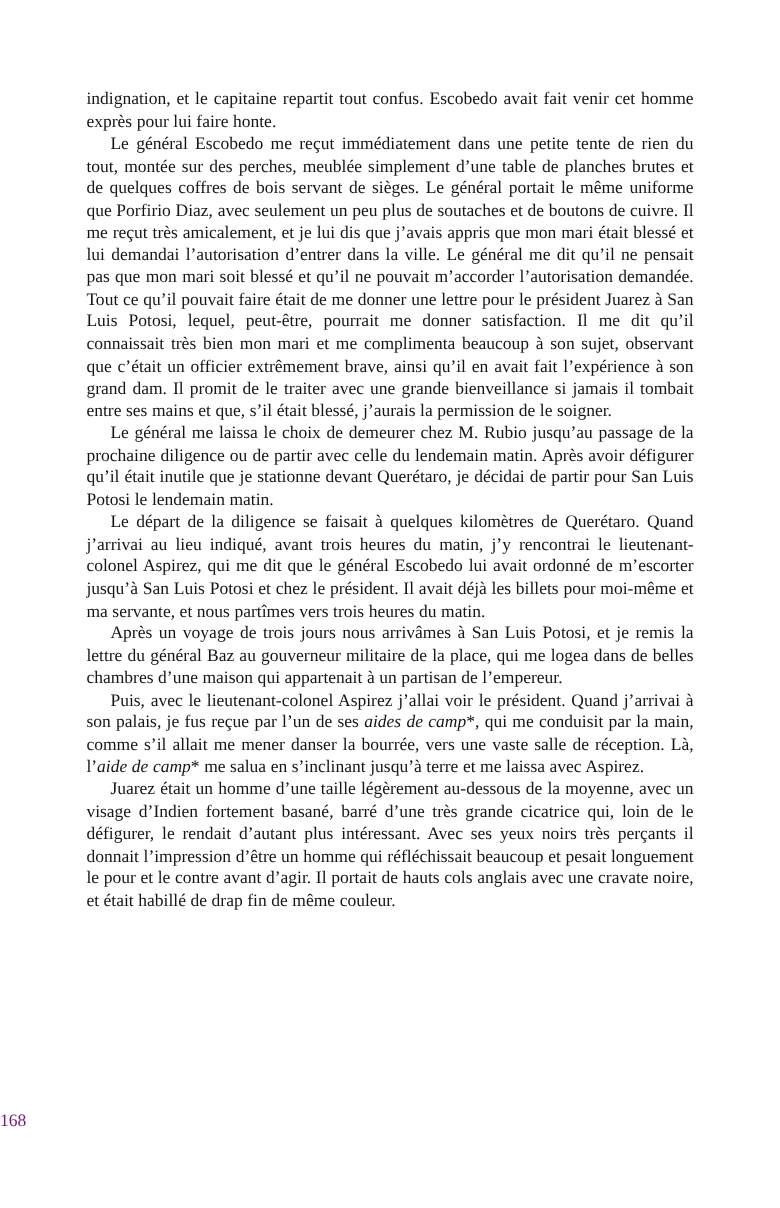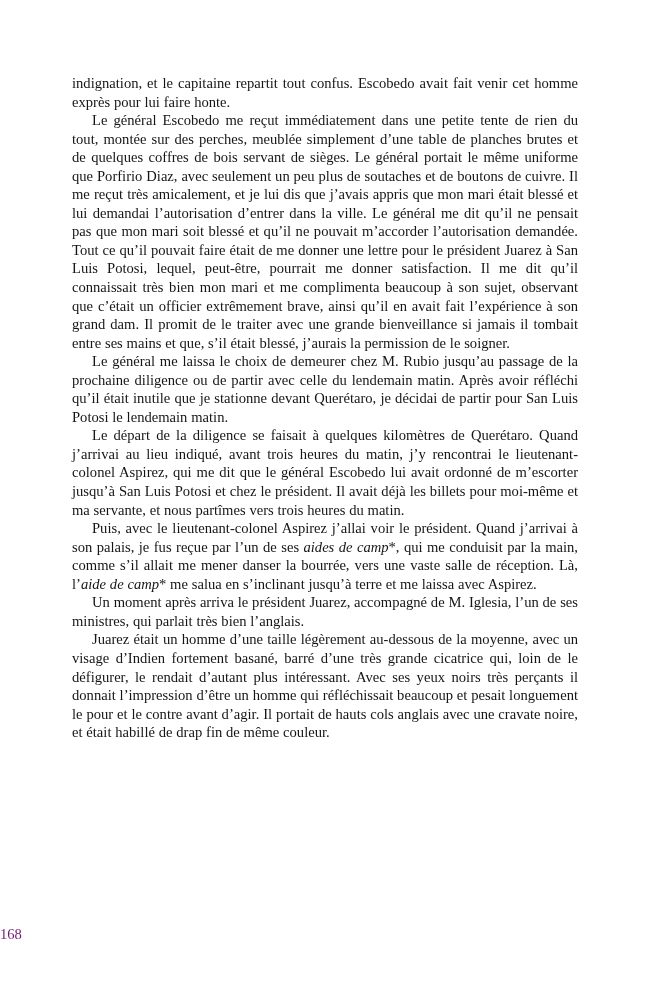--- a/index.html
+++ b/index.html
@@ -56,28 +56,28 @@
 <body>
 
 <div class="page">
 
   <div class="text-block">
 
     <p class="para no-indent">indignation, et le capitaine repartit tout confus. Escobedo avait fait venir cet homme exprès pour lui faire honte.</p>
 
     <p class="para">Le général Escobedo me reçut immédiatement dans une petite tente de rien du tout, montée sur des perches, meublée simplement d’une table de planches brutes et de quelques coffres de bois servant de sièges. Le général portait le même uniforme que Porfirio Diaz, avec seulement un peu plus de soutaches et de boutons de cuivre. Il me reçut très amicalement, et je lui dis que j’avais appris que mon mari était blessé et lui demandai l’autorisation d’entrer dans la ville. Le général me dit qu’il ne pensait pas que mon mari soit blessé et qu’il ne pouvait m’accorder l’autorisation demandée. Tout ce qu’il pouvait faire était de me donner une lettre pour le président Juarez à San Luis Potosi, lequel, peut-être, pourrait me donner satisfaction. Il me dit qu’il connaissait très bien mon mari et me complimenta beaucoup à son sujet, observant que c’était un officier extrêmement brave, ainsi qu’il en avait fait l’expérience à son grand dam. Il promit de le traiter avec une grande bienveillance si jamais il tombait entre ses mains et que, s’il était blessé, j’aurais la permission de le soigner.</p>
 
-    <p class="para">Le général me laissa le choix de demeurer chez M. Rubio jusqu’au passage de la prochaine diligence ou de partir avec celle du lendemain matin. Après avoir réfléchi qu’il était inutile que je stationne devant Querétaro, je décidai de partir pour San Luis Potosi le lendemain matin.</p>
+    <p class="para">Le général me laissa le choix de demeurer chez M. Rubio jusqu’au passage de la prochaine diligence ou de partir avec celle du lendemain matin. Après avoir défigurer qu’il était inutile que je stationne devant Querétaro, je décidai de partir pour San Luis Potosi le lendemain matin.</p>
 
     <p class="para">Le départ de la diligence se faisait à quelques kilomètres de Querétaro. Quand j’arrivai au lieu indiqué, avant trois heures du matin, j’y rencontrai le lieutenant-colonel Aspirez, qui me dit que le général Escobedo lui avait ordonné de m’escorter jusqu’à San Luis Potosi et chez le président. Il avait déjà les billets pour moi-même et ma servante, et nous partîmes vers trois heures du matin.</p>
 
+    <p class="para">Après un voyage de trois jours nous arrivâmes à San Luis Potosi, et je remis la lettre du général Baz au gouverneur militaire de la place, qui me logea dans de belles chambres d’une maison qui appartenait à un partisan de l’empereur.</p>
 
     <p class="para"><span>Puis, avec le lieutenant-colonel Aspirez j’allai voir le président. Quand j’arrivai à son palais, je fus reçue par l’un de ses </span><i>aides de camp</i><span>*, qui me conduisit par la main, comme s’il allait me mener danser la bourrée, vers une vaste salle de réception. Là, l’</span><i>aide de camp</i><span>* me salua en s’inclinant jusqu’à terre et me laissa avec Aspirez.</span></p>
 
-    <p class="para">Un moment après arriva le président Juarez, accompagné de M. Iglesia, l’un de ses ministres, qui parlait très bien l’anglais.</p>
 
     <p class="para">Juarez était un homme d’une taille légèrement au-dessous de la moyenne, avec un visage d’Indien fortement basané, barré d’une très grande cicatrice qui, loin de le défigurer, le rendait d’autant plus intéressant. Avec ses yeux noirs très perçants il donnait l’impression d’être un homme qui réfléchissait beaucoup et pesait longuement le pour et le contre avant d’agir. Il portait de hauts cols anglais avec une cravate noire, et était habillé de drap fin de même couleur.</p>
 
 
   </div>
 
   <div class="folio">168</div>
 
 </div>
 

